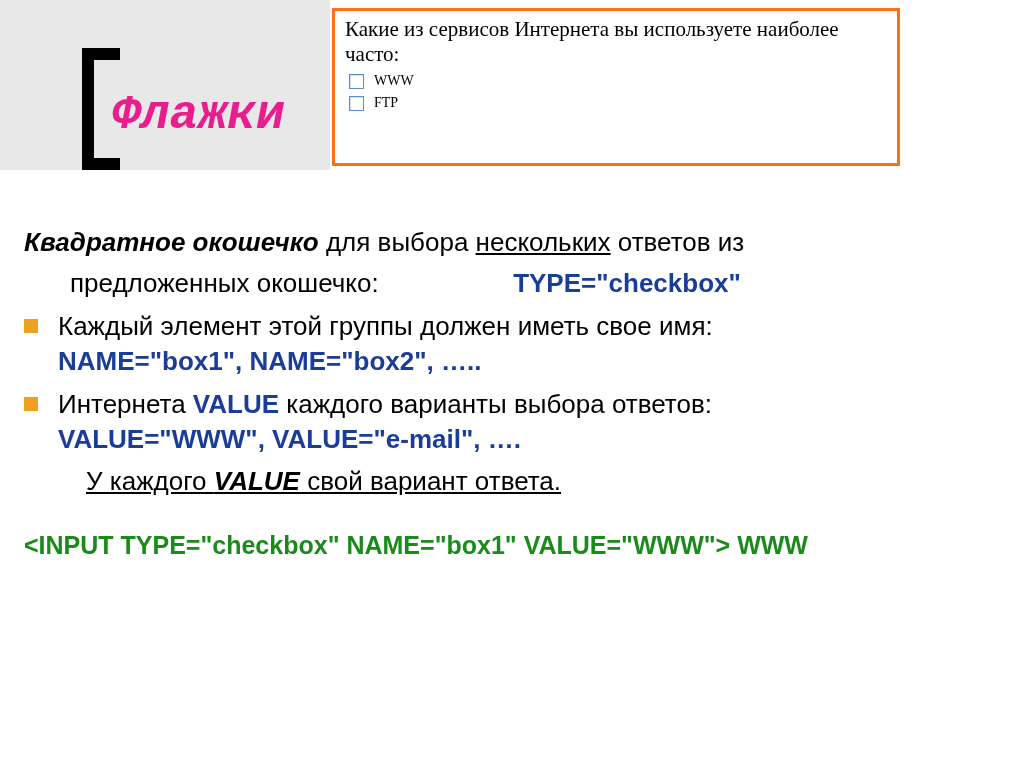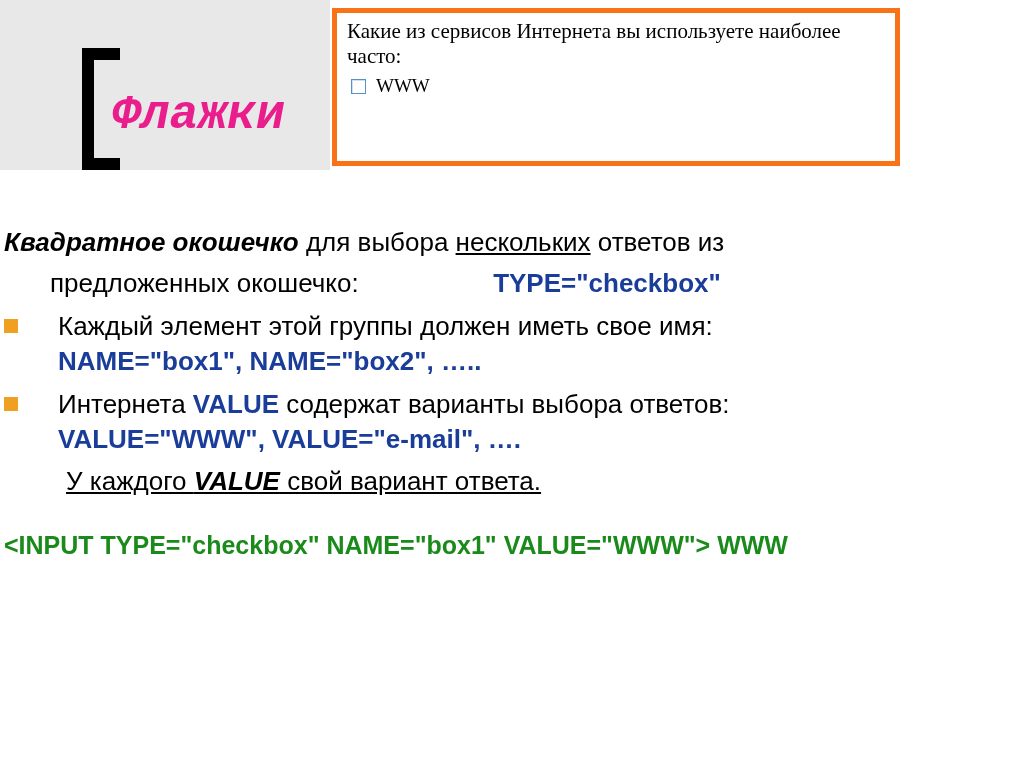--- a/index.html
+++ b/index.html
@@ -38,47 +38,47 @@
     font-style: italic;
     color: #e91e8c;
     font-family: Liberation Mono, monospace;
   }
   .example-box {
     position: absolute;
     top: 8px;
     left: 332px;
     width: 568px;
     height: 158px;
-    border: 5px solid #f97316;
+    border: 3px solid #f97316;
     background: #fff;
     padding: 6px 10px;
     font-family: "Times New Roman", serif;
     font-size: 21px;
   }
   .example-question {
     margin-bottom: 6px;
   }
   .cb-row {
     display: flex;
     align-items: center;
     margin: 6px 0 6px 4px;
-    font-size: 19px;
+    font-size: 14px;
   }
   .cb {
     width: 15px;
     height: 15px;
     border: 1px solid #5a8fc8;
     background: #fff;
     margin-right: 10px;
     box-shadow: inset 1px 1px 0 #d0e0f0;
   }
   .content {
     position: absolute;
     top: 225px;
-    left: 4px;
+    left: 24px;
     right: 40px;
     font-size: 26px;
     line-height: 1.35;
     color: #000;
   }
   .para-intro {
     margin-bottom: 6px;
   }
   .para-intro .lead {
     font-weight: bold;
@@ -99,21 +99,20 @@
   .square-bullet {
     width: 14px;
     height: 14px;
     background: #f0a020;
     margin-right: 20px;
     margin-top: 10px;
     flex-shrink: 0;
   }
   .bullet-text {
     flex: 1;
-    margin-left: 20px;
   }
   .blue-bold {
     color: #1a3d9a;
     font-weight: bold;
   }
   .value-line {
     padding-left: 62px;
     margin-top: 6px;
     text-decoration: underline;
   }
@@ -131,20 +130,24 @@
 <div class="bracket-bg"></div>
 <div class="bracket"></div>
 <div class="title">Флажки</div>
 
 <div class="example-box">
   <div class="example-question">Какие из сервисов Интернета вы используете наиболее часто:</div>
   <div class="cb-row">
     <span class="cb"></span>
     <span>WWW</span>
   </div>
+  <div class="cb-row">
+    <span class="cb"></span>
+    <span>FTP</span>
+  </div>
 </div>
 
 <div class="content">
 
   <div class="para-intro">
     <span class="lead">Квадратное окошечко</span><span> для выбора </span><span class="underline">нескольких</span><span> ответов из</span>
   </div>
   <div class="indent-line">
     <span>предложенных окошечко:</span>
     <span style="display:inline-block; width:120px;"></span>
@@ -155,21 +158,21 @@
     <div class="square-bullet"></div>
     <div class="bullet-text">
       <span>Каждый элемент этой группы должен иметь свое имя:</span><br>
       <span class="blue-bold">NAME="box1",  NAME="box2",    …..</span>
     </div>
   </div>
 
   <div class="bullet-row">
     <div class="square-bullet"></div>
     <div class="bullet-text">
-      <span>Интернета </span><span class="blue-bold">VALUE</span><span> содержат варианты выбора ответов:</span><br>
+      <span>Интернета </span><span class="blue-bold">VALUE</span><span> каждого варианты выбора ответов:</span><br>
       <span class="blue-bold">VALUE="WWW", VALUE="e-mail", ….</span>
     </div>
   </div>
 
   <div class="value-line">
     <span>У каждого </span><span style="font-weight:bold;font-style:italic;">VALUE</span><span> свой вариант ответа.</span>
   </div>
 
   <div class="code-line">&lt;INPUT   TYPE="checkbox"  NAME="box1"  VALUE="WWW"&gt; WWW</div>
 

